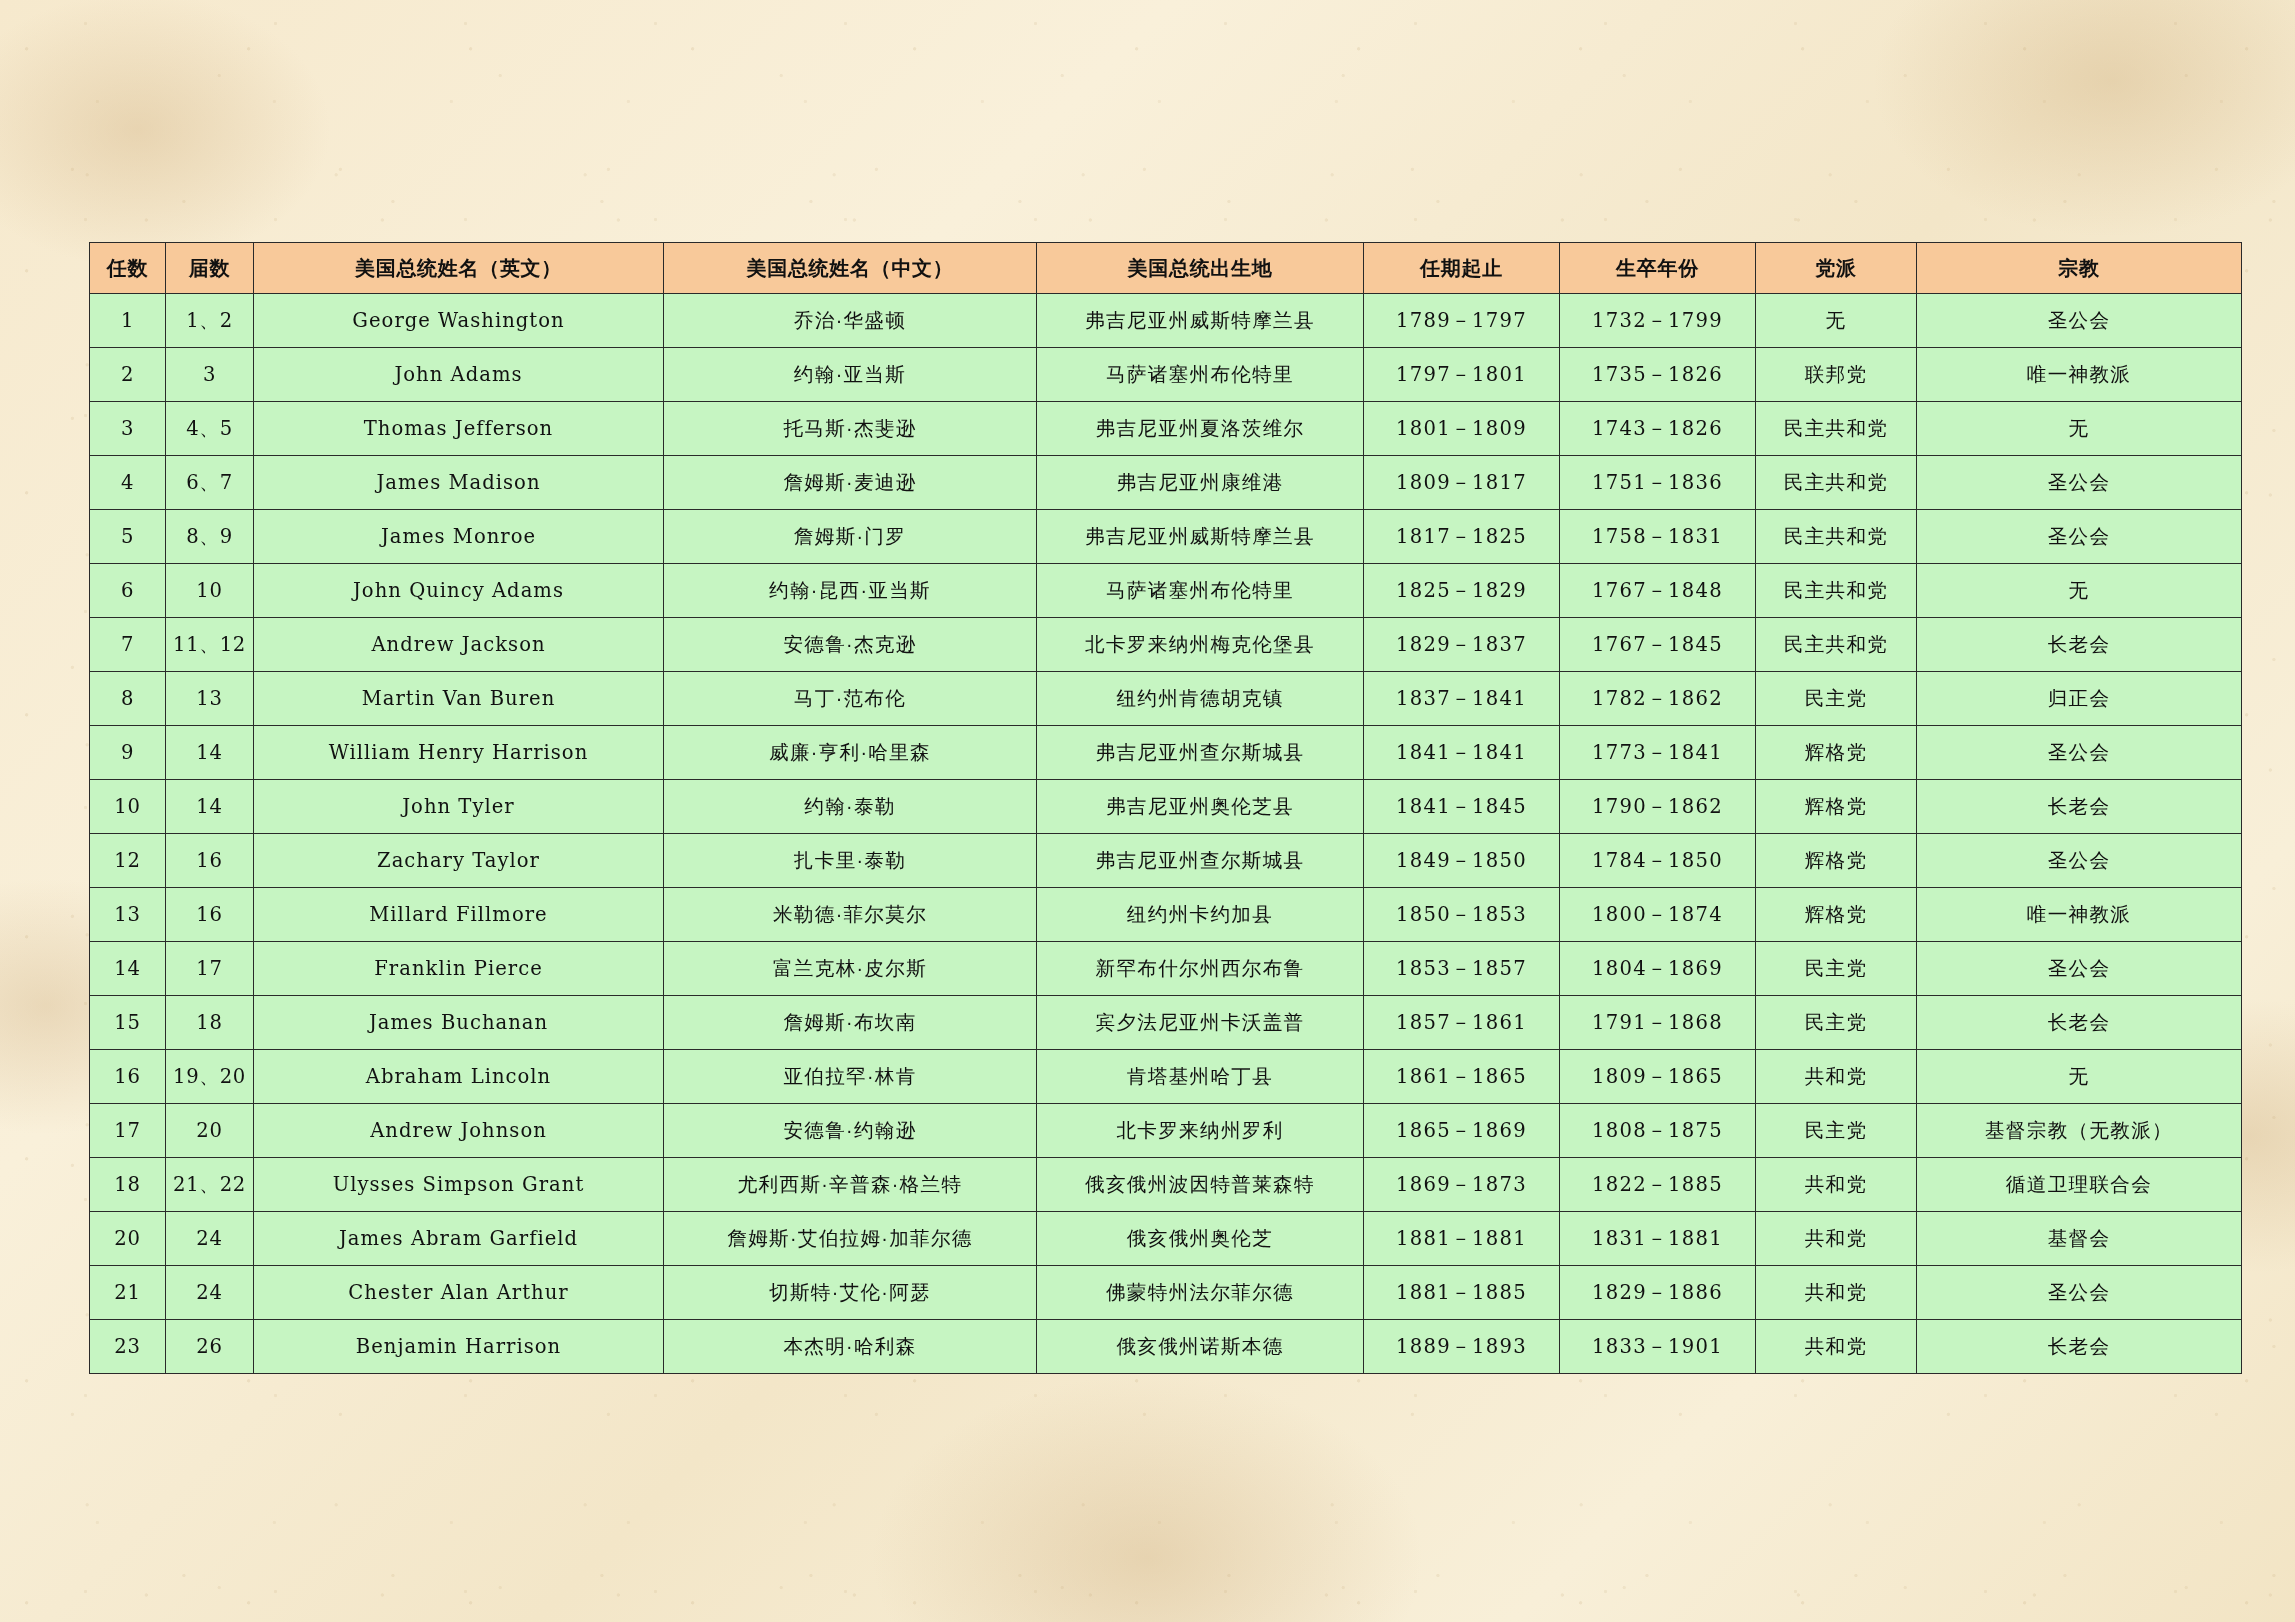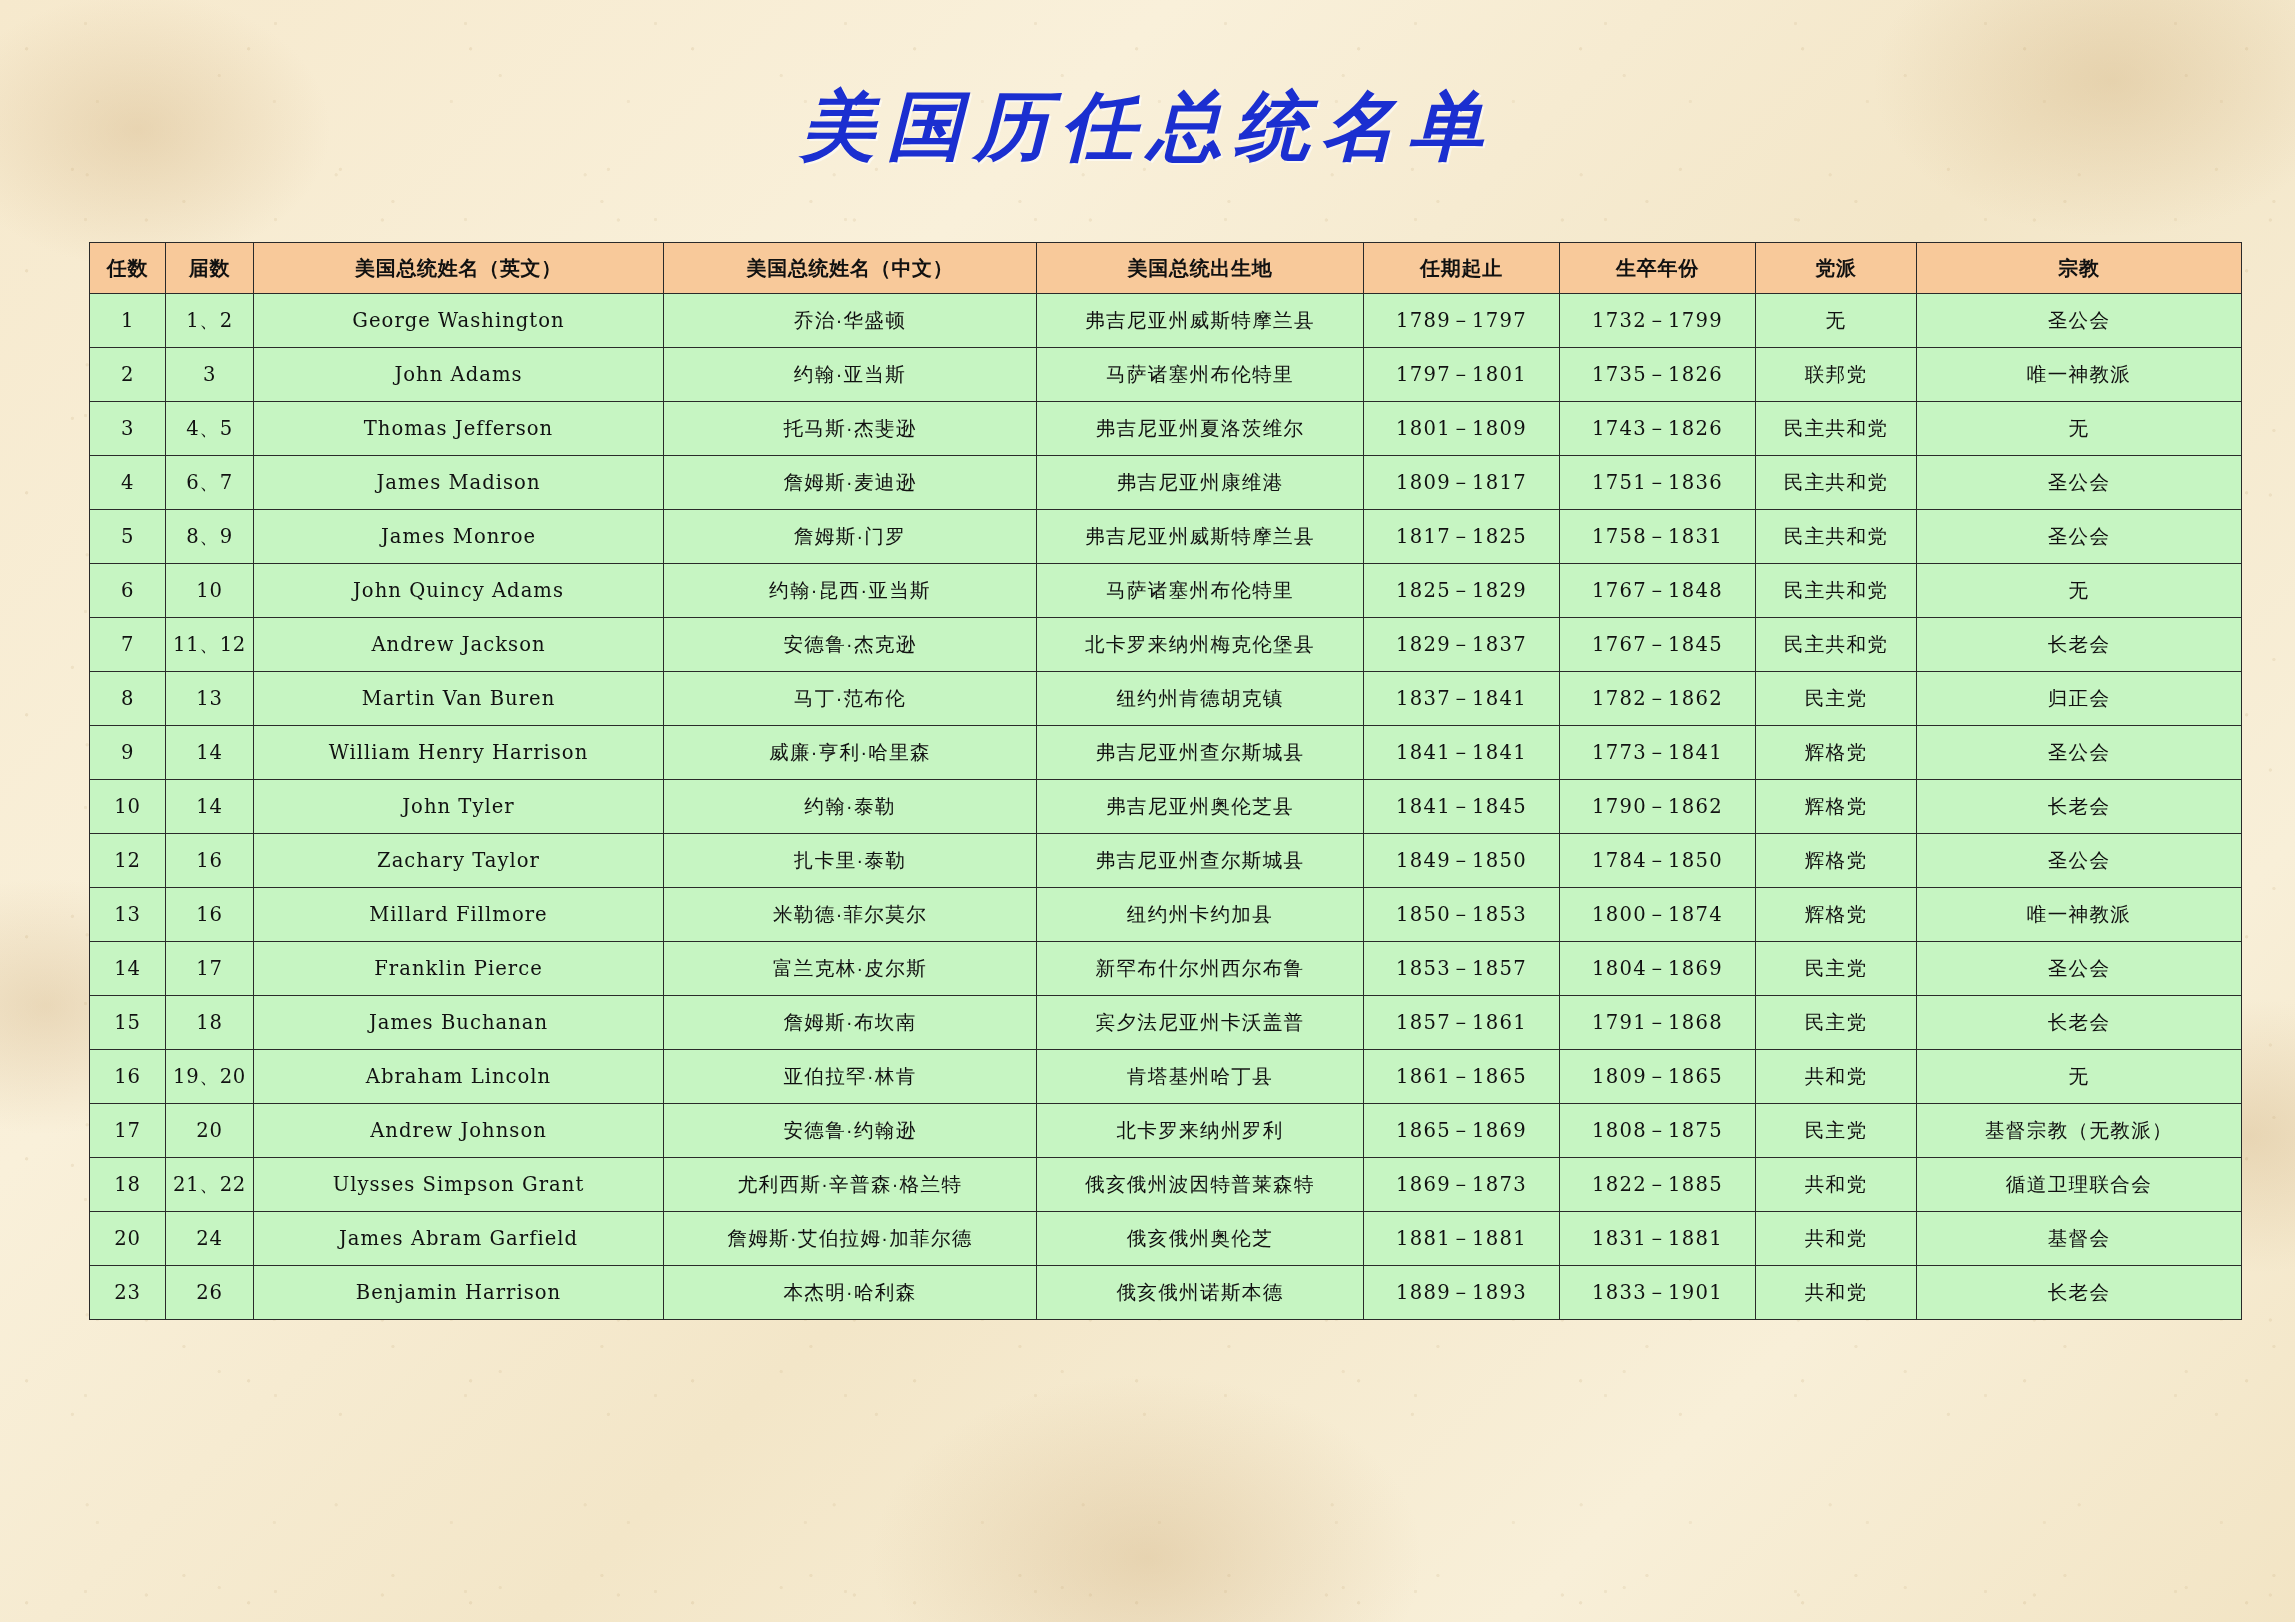--- a/index.html
+++ b/index.html
@@ -130,21 +130,20 @@
   col.c-religion { width: 325px; }
 </style>
 </head>
 <body>
 
 <div class="bg-layer"></div>
 <div class="bg-speckle"></div>
 
 <div class="content">
 
-  <div class="page-title">美国历任总统名单</div>
 
   <div class="table-wrap">
     <table class="pres">
       <colgroup>
         <col class="c-num">
           <col class="c-term">
           <col class="c-en">
           <col class="c-cn">
           <col class="c-birth">
         <col class="c-years">
@@ -358,20 +357,31 @@
             <td class="term">24</td>
             <td class="en-name">James Abram Garfield</td>
             <td class="cn-name">詹姆斯·艾伯拉姆·加菲尔德</td>
             <td class="birth">俄亥俄州奥伦芝</td>
             <td class="years">1881－1881</td>
             <td class="life">1831－1881</td>
             <td class="party">共和党</td>
             <td class="religion">基督会</td>
           </tr>
           <tr>
+            <td class="num">21</td>
+            <td class="term">24</td>
+            <td class="en-name">Chester Alan Arthur</td>
+            <td class="cn-name">切斯特·艾伦·阿瑟</td>
+            <td class="birth">佛蒙特州法尔菲尔德</td>
+            <td class="years">1881－1885</td>
+            <td class="life">1829－1886</td>
+            <td class="party">共和党</td>
+            <td class="religion">圣公会</td>
+          </tr>
+          <tr>
             <td class="num">23</td>
             <td class="term">26</td>
             <td class="en-name">Benjamin Harrison</td>
             <td class="cn-name">本杰明·哈利森</td>
             <td class="birth">俄亥俄州诺斯本德</td>
             <td class="years">1889－1893</td>
             <td class="life">1833－1901</td>
             <td class="party">共和党</td>
             <td class="religion">长老会</td>
           </tr>

